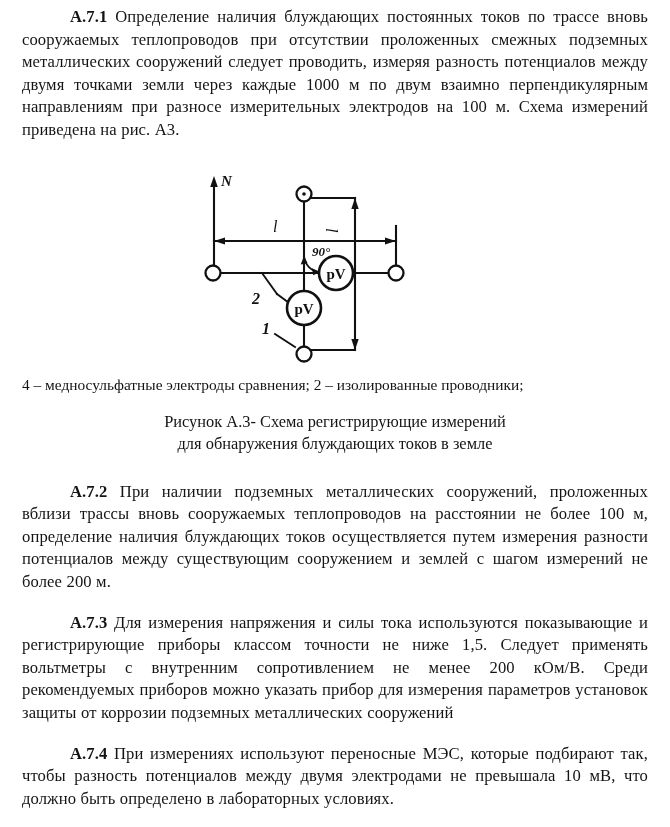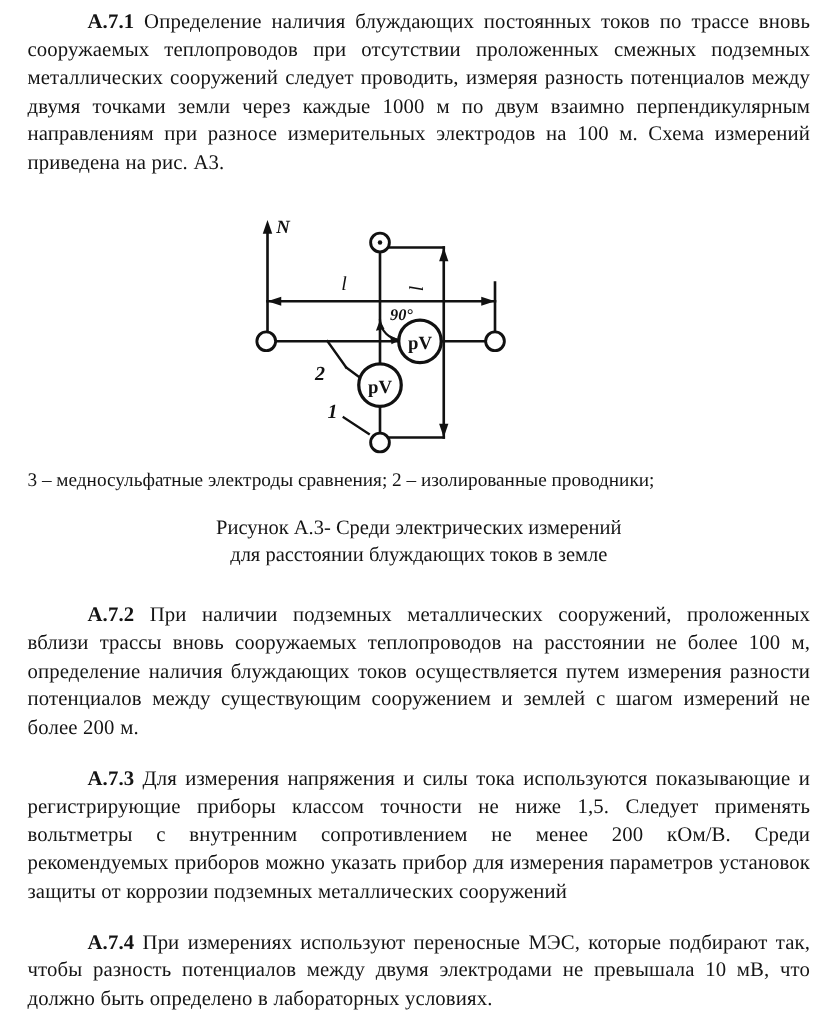--- a/index.html
+++ b/index.html
@@ -125,25 +125,25 @@
       <text x="112" y="88" font-family="Liberation Serif, serif" font-size="13" font-style="italic" font-weight="bold" fill="#111111">90°</text>
       <text x="52" y="136" font-family="Liberation Serif, serif" font-size="16" font-style="italic" font-weight="bold" fill="#111111">2</text>
       <text x="62" y="166" font-family="Liberation Serif, serif" font-size="16" font-style="italic" font-weight="bold" fill="#111111">1</text>
       <text x="136" y="111" text-anchor="middle" font-family="Liberation Serif, serif" font-size="15" font-weight="bold" fill="#111111">pV</text>
       <text x="104" y="146" text-anchor="middle" font-family="Liberation Serif, serif" font-size="15" font-weight="bold" fill="#111111">pV</text>
     </svg>
   </div>
 
   <div class="gap-sm"></div>
 
-  <p class="legend">3 – медносульфатные электроды сравнения; 2 – изолированные проводники;</p>
+  <p class="legend">4 – медносульфатные электроды сравнения; 2 – изолированные проводники;</p>
 
   <div class="caption-wrap">
-    <p class="caption">Рисунок А.3- Среди электрических измерений</p>
-    <p class="caption">для расстоянии блуждающих токов в земле</p>
+    <p class="caption">Рисунок А.3- Схема регистрирующие измерений</p>
+    <p class="caption">для обнаружения блуждающих токов в земле</p>
   </div>
 
   <div class="gap-lg"></div>
 
   <p class="body-par"><span class="sec-num">А.7.2</span><span> При наличии подземных металлических сооружений, проложенных вблизи трассы вновь сооружаемых теплопроводов на расстоянии не более 100 м, определение наличия блуждающих токов осуществляется путем измерения разности потенциалов между существующим сооружением и землей с шагом измерений не более 200 м.</span></p>
 
   <div class="gap-md"></div>
 
   <p class="body-par"><span class="sec-num">А.7.3</span><span> Для измерения напряжения и силы тока используются показывающие и регистрирующие приборы классом точности не ниже 1,5. Следует применять вольтметры с внутренним сопротивлением не менее 200 кОм/В. Среди рекомендуемых приборов можно указать прибор для измерения параметров установок защиты от коррозии подземных металлических сооружений</span></p>
 

